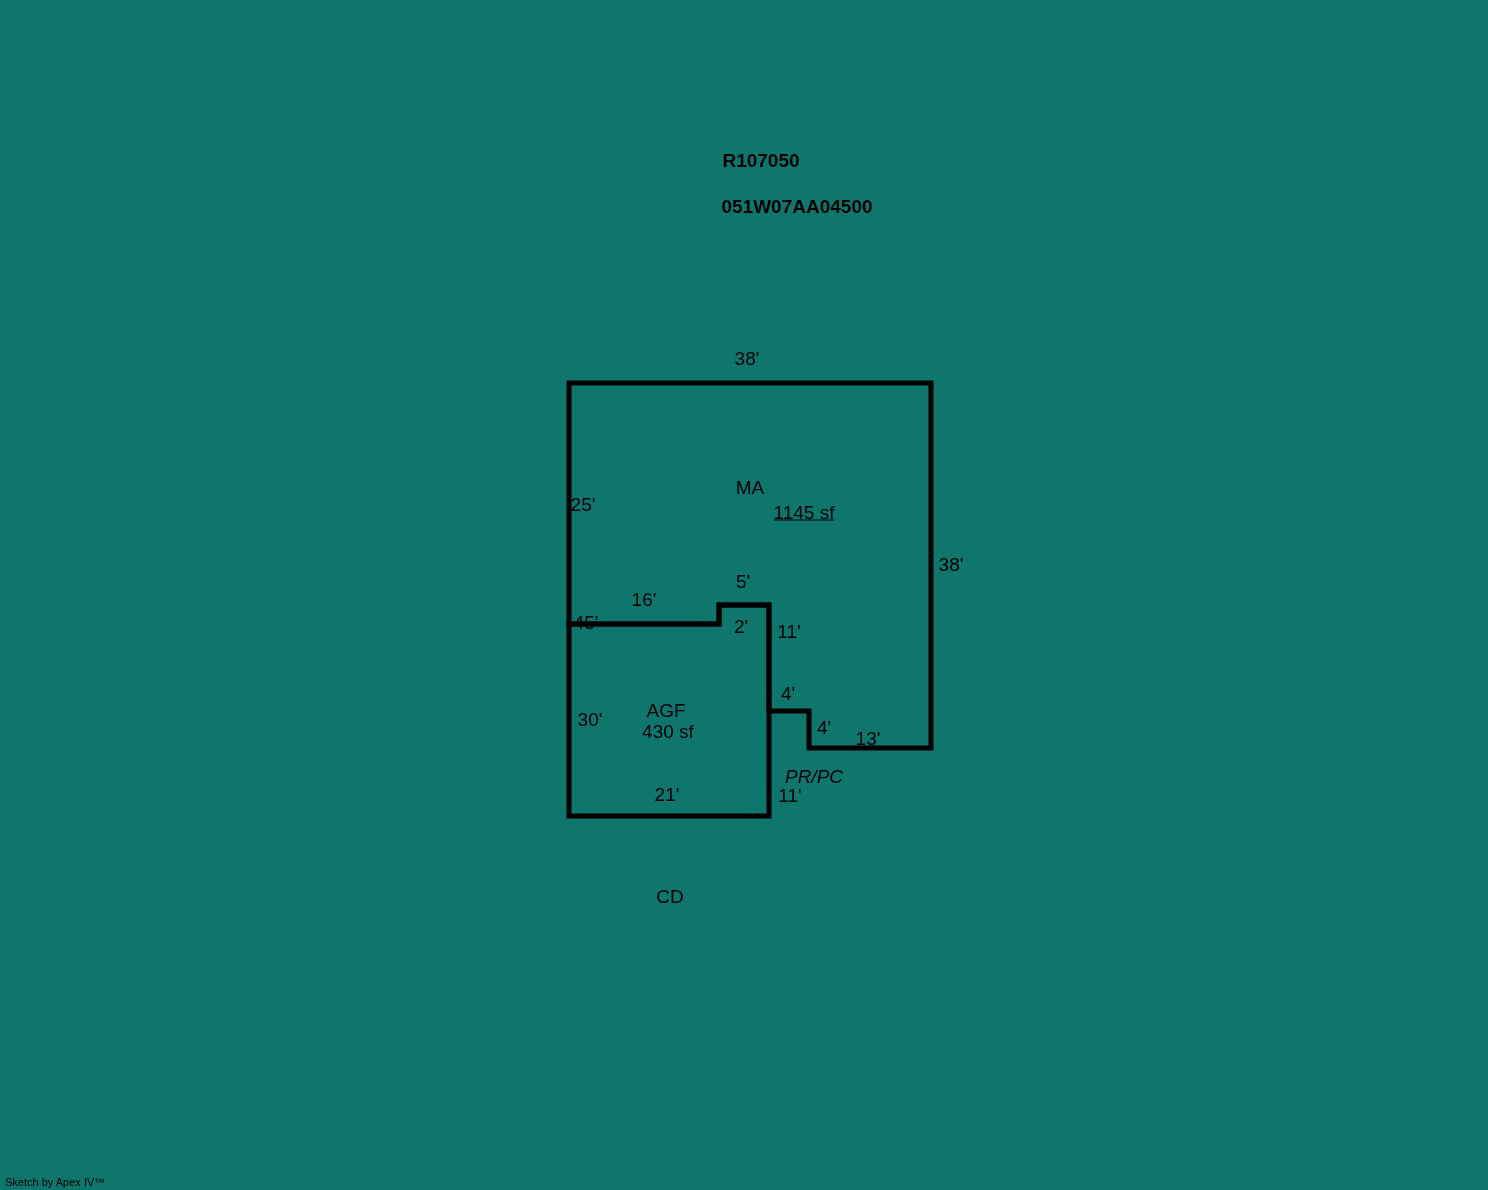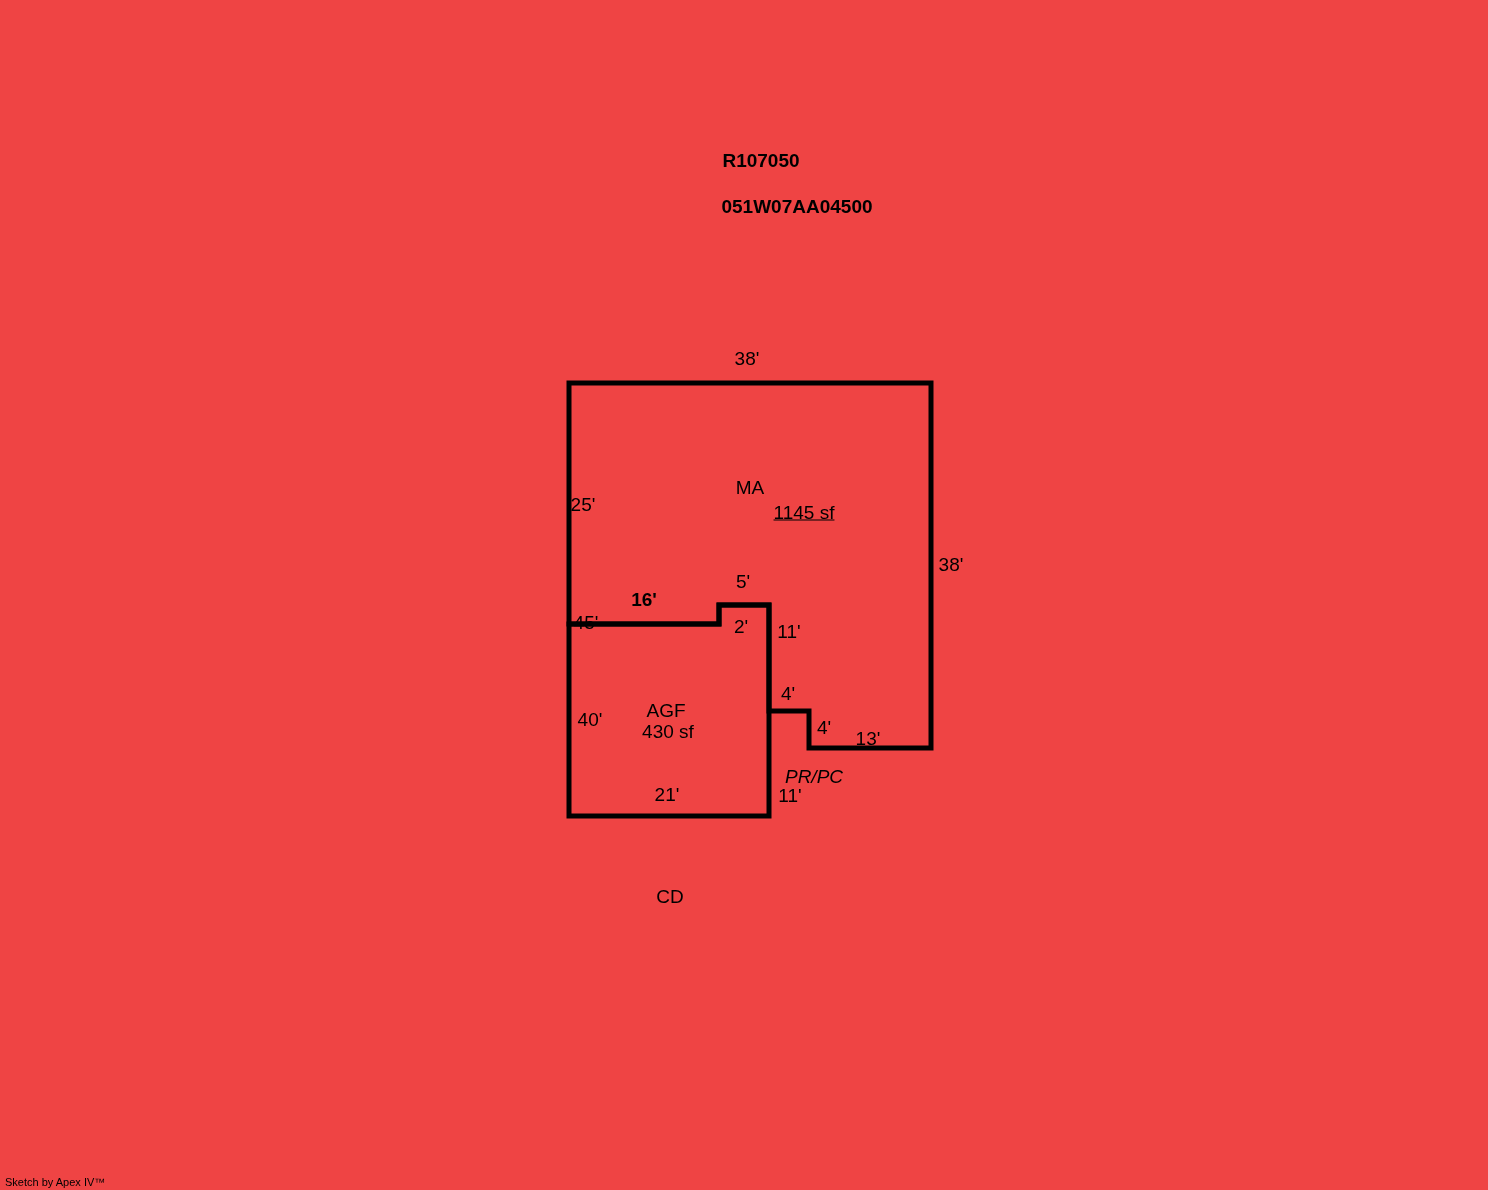--- a/index.html
+++ b/index.html
@@ -4,21 +4,21 @@
 <style>
   html, body {
     margin: 0;
     padding: 0;
     background: #ffffff;
   }
   .canvas {
     position: relative;
     width: 1488px;
     height: 1190px;
-    background: #ef4444;
+    background: #0f766e;
     overflow: hidden;
     font-family: "Liberation Sans", sans-serif;
     color: #000000;
   }
   .hdr {
     position: absolute;
     transform: translate(-50%, -50%);
     font-size: 19px;
     font-weight: bold;
     white-space: nowrap;
@@ -60,26 +60,26 @@
 
   <svg class="plan" width="1488" height="1190" viewBox="0 0 1488 1190">
     <polygon points="569,383 931,383 931,748 809,748 809,711 769,711 769,605 719,605 719,624 569,624"></polygon>
     <polygon points="569,624 719,624 719,605 769,605 769,816 569,816"></polygon>
   </svg>
 
   <div class="lbl" style="left:747px; top:358px;">38'</div>
   <div class="lbl" style="left:583px; top:504px;">25'</div>
   <div class="lbl" style="left:951px; top:564px;">38'</div>
   <div class="lbl" style="left:743px; top:581px;">5'</div>
-  <div class="lbl" style="left:644px; top:599px;font-weight:bold;">16'</div>
+  <div class="lbl" style="left:644px; top:599px;">16'</div>
   <div class="lbl" style="left:542px; top:622px;margin-left:44px;">45'</div>
   <div class="lbl" style="left:741px; top:626px;">2'</div>
   <div class="lbl" style="left:789px; top:631px;">11'</div>
   <div class="lbl" style="left:788px; top:693px;">4'</div>
-  <div class="lbl" style="left:590px; top:719px;">40'</div>
+  <div class="lbl" style="left:590px; top:719px;">30'</div>
   <div class="lbl" style="left:824px; top:727px;">4'</div>
   <div class="lbl" style="left:868px; top:725px;margin-top:13px;">13'</div>
   <div class="lbl" style="left:790px; top:795px;">11'</div>
   <div class="lbl" style="left:667px; top:794px;">21'</div>
 
   <div class="lbl" style="left:750px; top:487px;">MA</div>
   <div class="lbl" style="left:804px; top:512px;text-decoration:underline;">1145 sf</div>
   <div class="lbl" style="left:666px; top:710px;">AGF</div>
   <div class="lbl" style="left:668px; top:731px;">430 sf</div>
   <div class="lbl" style="left:814px; top:776px;font-style:italic;">PR/PC</div>

